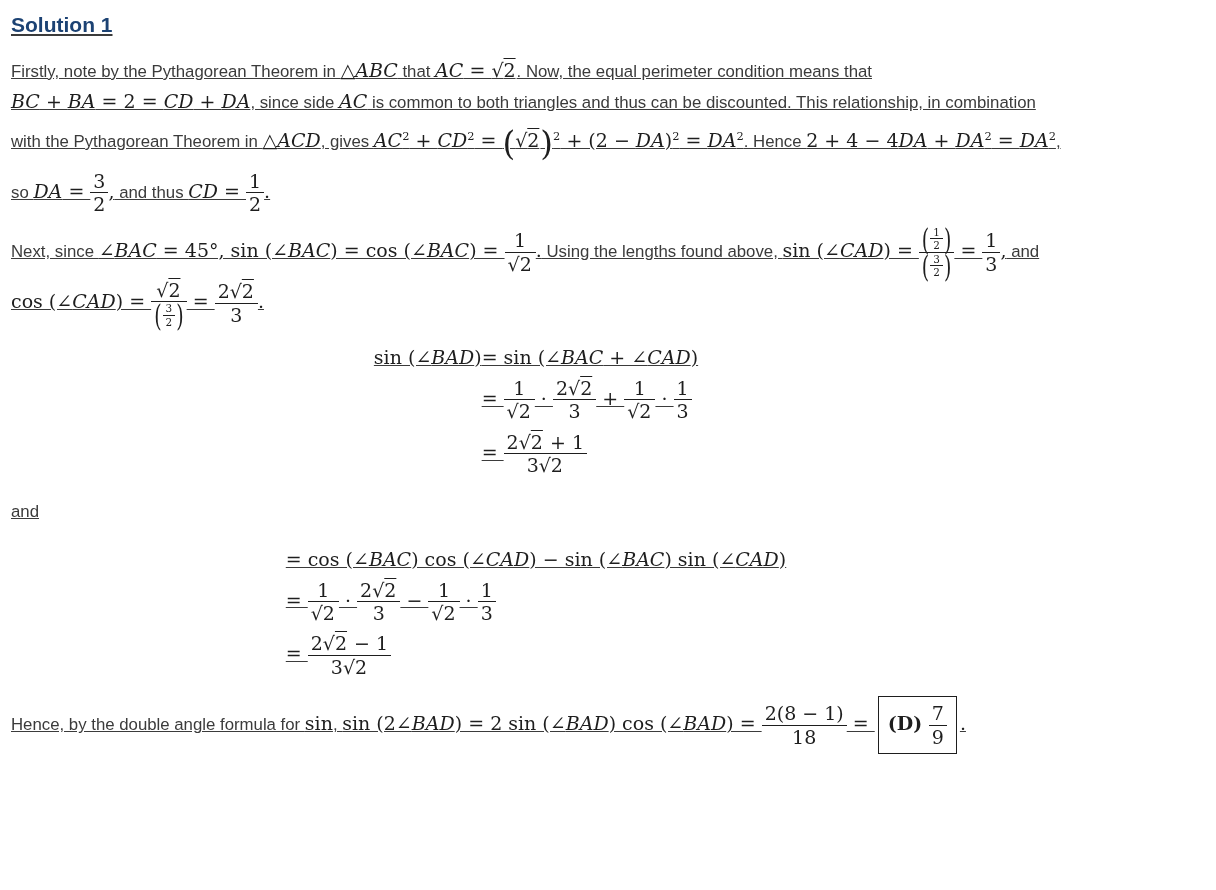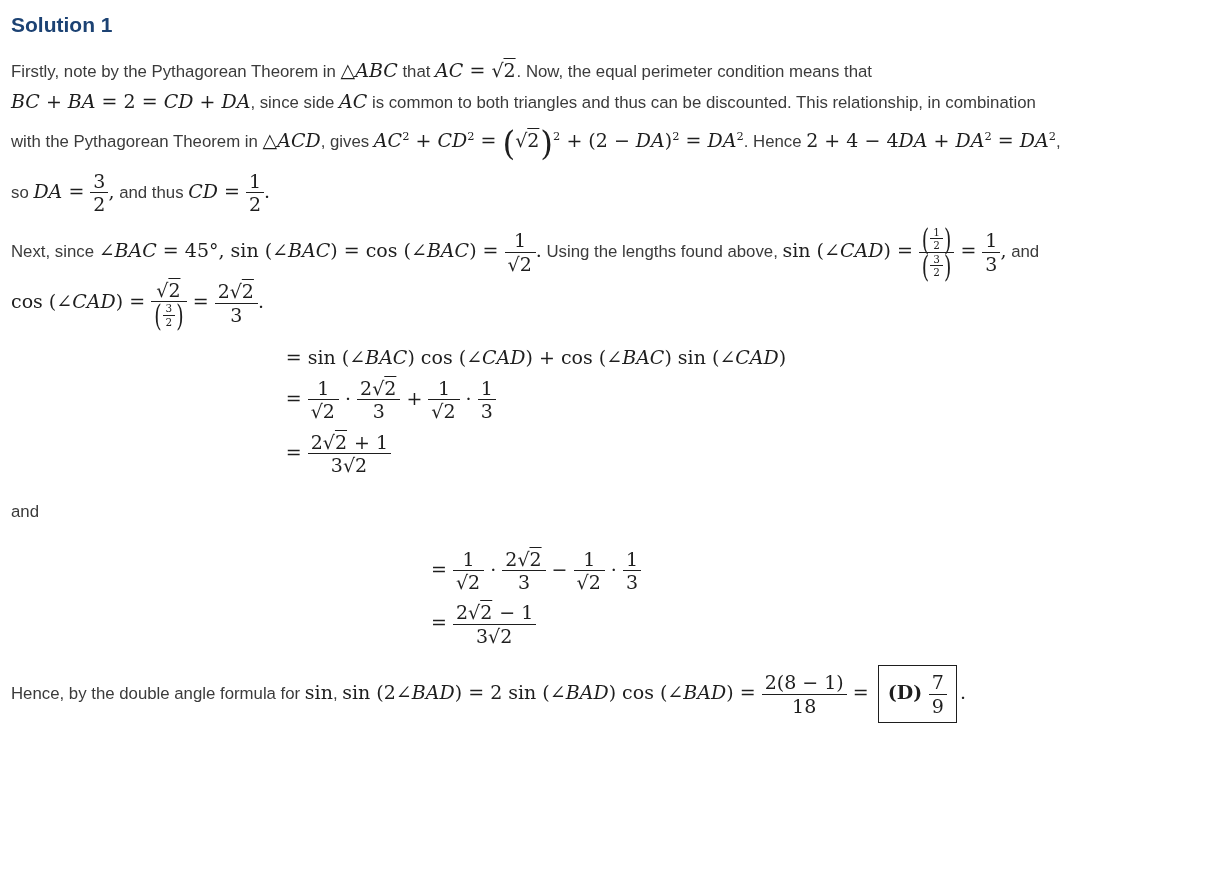--- a/index.html
+++ b/index.html
@@ -2,20 +2,21 @@
 <html style="--bg: #ffffff; --heading: #1c4273; --text: #3b3b3b; --math: #1e1e1e;"><head>
 <meta charset="utf-8">
 <style>
   html,body{margin:0;padding:0;background:#fff;}
   .page{
     width:1072px;min-height:890px;box-sizing:border-box;
     padding:10px 11px;overflow:hidden;
     background:var(--bg,#ffffff);
     color:var(--text,#3b3b3b);
     font-family:"Liberation Sans","DejaVu Sans",sans-serif;
+    text-decoration:underline;
   }
   .heading{
     font-size:21px;font-weight:700;margin:3px 0 18px 0;
     color:var(--heading,#1c4273);
   }
   .para{font-size:16.8px;line-height:1.6;margin:10px 0;}
   .para.connector{margin:18px 0;}
   .mg{white-space:nowrap;}
   .para .mg{font-size:19px;}
   .mr,.mi,.mb,.msup,.bigp,.rad,.sqrt,.frac,.pfrac{
@@ -48,36 +49,40 @@
 </head>
 <body>
 
 <div class="page">
   <h2 class="heading">Solution 1</h2>
   <div id="content">
       <div class="para"><span class="txt">Firstly, note by the Pythagorean Theorem in </span><span class="mg"><span class="mr">△</span><span class="mi">ABC</span></span><span class="txt"> that </span><span class="mg"><span class="mi">AC</span><span class="mr"> = </span><span class="sqrt"><span class="rad">√</span><span class="rc"><span class="mr">2</span></span></span></span><span class="txt">. Now, the equal perimeter condition means that </span><span class="mg"><span class="mi">BC</span><span class="mr"> + </span><span class="mi">BA</span><span class="mr"> = 2 = </span><span class="mi">CD</span><span class="mr"> + </span><span class="mi">DA</span></span><span class="txt">, since side </span><span class="mg"><span class="mi">AC</span></span><span class="txt"> is common to both triangles and thus can be discounted. This relationship, in combination with the Pythagorean Theorem in </span><span class="mg"><span class="mr">△</span><span class="mi">ACD</span></span><span class="txt">, gives </span><span class="mg"><span class="mi">AC</span><span class="msup">2</span><span class="mr"> + </span><span class="mi">CD</span><span class="msup">2</span><span class="mr"> = </span><span class="bigp">(</span><span class="sqrt"><span class="rad">√</span><span class="rc"><span class="mr">2</span></span></span><span class="bigp">)</span><span class="msup">2</span><span class="mr"> + (2 − </span><span class="mi">DA</span><span class="mr">)</span><span class="msup">2</span><span class="mr"> = </span><span class="mi">DA</span><span class="msup">2</span></span><span class="txt">. Hence </span><span class="mg"><span class="mr">2 + 4 − 4</span><span class="mi">DA</span><span class="mr"> + </span><span class="mi">DA</span><span class="msup">2</span><span class="mr"> = </span><span class="mi">DA</span><span class="msup">2</span></span><span class="txt">, so </span><span class="mg"><span class="mi">DA</span><span class="mr"> = </span><span class="frac"><span class="num"><span class="mr">3</span></span><span class="den"><span class="mr">2</span></span></span><span class="mr">,</span></span><span class="txt"> and thus </span><span class="mg"><span class="mi">CD</span><span class="mr"> = </span><span class="frac"><span class="num"><span class="mr">1</span></span><span class="den"><span class="mr">2</span></span></span><span class="mr">.</span></span></div>
       <div class="para"><span class="txt">Next, since </span><span class="mg"><span class="mr">∠</span><span class="mi">BAC</span><span class="mr"> = 45°, sin (∠</span><span class="mi">BAC</span><span class="mr">) = cos (∠</span><span class="mi">BAC</span><span class="mr">) = </span><span class="frac"><span class="num"><span class="mr">1</span></span><span class="den"><span class="sqrt"><span class="rad">√</span><span class="rc"><span class="mr">2</span></span></span></span></span><span class="mr">.</span></span><span class="txt"> Using the lengths found above, </span><span class="mg"><span class="mr">sin (∠</span><span class="mi">CAD</span><span class="mr">) = </span><span class="frac"><span class="num"><span class="pfrac"><span class="pp">(</span><span class="frac"><span class="num">1</span><span class="den">2</span></span><span class="pp">)</span></span></span><span class="den"><span class="pfrac"><span class="pp">(</span><span class="frac"><span class="num">3</span><span class="den">2</span></span><span class="pp">)</span></span></span></span><span class="mr"> = </span><span class="frac"><span class="num"><span class="mr">1</span></span><span class="den"><span class="mr">3</span></span></span><span class="mr">,</span></span><span class="txt"> and </span><span class="mg"><span class="mr">cos (∠</span><span class="mi">CAD</span><span class="mr">) = </span><span class="frac"><span class="num"><span class="sqrt"><span class="rad">√</span><span class="rc"><span class="mr">2</span></span></span></span><span class="den"><span class="pfrac"><span class="pp">(</span><span class="frac"><span class="num">3</span><span class="den">2</span></span><span class="pp">)</span></span></span></span><span class="mr"> = </span><span class="frac"><span class="num"><span class="mr">2</span><span class="sqrt"><span class="rad">√</span><span class="rc"><span class="mr">2</span></span></span></span><span class="den"><span class="mr">3</span></span></span><span class="mr">.</span></span></div>
       <div class="align">
         <div class="arow">
-          <div class="acell l"></div>
-          <div class="acell r"><span class="mr">= sin (∠</span><span class="mi">BAC</span><span class="mr">) cos (∠</span><span class="mi">CAD</span><span class="mr">) + cos (∠</span><span class="mi">BAC</span><span class="mr">) sin (∠</span><span class="mi">CAD</span><span class="mr">)</span></div>
+          <div class="acell l"><span class="mr">sin (∠</span><span class="mi">BAD</span><span class="mr">)</span></div>
+          <div class="acell r"><span class="mr">= sin (∠</span><span class="mi">BAC</span><span class="mr"> + ∠</span><span class="mi">CAD</span><span class="mr">)</span></div>
         </div>
         <div class="arow">
           <div class="acell l"></div>
           <div class="acell r"><span class="mr">= </span><span class="frac"><span class="num"><span class="mr">1</span></span><span class="den"><span class="sqrt"><span class="rad">√</span><span class="rc"><span class="mr">2</span></span></span></span></span><span class="mr"> · </span><span class="frac"><span class="num"><span class="mr">2</span><span class="sqrt"><span class="rad">√</span><span class="rc"><span class="mr">2</span></span></span></span><span class="den"><span class="mr">3</span></span></span><span class="mr"> + </span><span class="frac"><span class="num"><span class="mr">1</span></span><span class="den"><span class="sqrt"><span class="rad">√</span><span class="rc"><span class="mr">2</span></span></span></span></span><span class="mr"> · </span><span class="frac"><span class="num"><span class="mr">1</span></span><span class="den"><span class="mr">3</span></span></span></div>
         </div>
         <div class="arow">
           <div class="acell l"></div>
           <div class="acell r"><span class="mr">= </span><span class="frac"><span class="num"><span class="mr">2</span><span class="sqrt"><span class="rad">√</span><span class="rc"><span class="mr">2</span></span></span><span class="mr"> + 1</span></span><span class="den"><span class="mr">3</span><span class="sqrt"><span class="rad">√</span><span class="rc"><span class="mr">2</span></span></span></span></span></div>
         </div>
       </div>
       <div class="para connector"><span class="txt">and</span></div>
       <div class="align">
         <div class="arow">
           <div class="acell l"></div>
+          <div class="acell r"><span class="mr">= cos (∠</span><span class="mi">BAC</span><span class="mr">) cos (∠</span><span class="mi">CAD</span><span class="mr">) − sin (∠</span><span class="mi">BAC</span><span class="mr">) sin (∠</span><span class="mi">CAD</span><span class="mr">)</span></div>
+        </div>
+        <div class="arow">
+          <div class="acell l"></div>
           <div class="acell r"><span class="mr">= </span><span class="frac"><span class="num"><span class="mr">1</span></span><span class="den"><span class="sqrt"><span class="rad">√</span><span class="rc"><span class="mr">2</span></span></span></span></span><span class="mr"> · </span><span class="frac"><span class="num"><span class="mr">2</span><span class="sqrt"><span class="rad">√</span><span class="rc"><span class="mr">2</span></span></span></span><span class="den"><span class="mr">3</span></span></span><span class="mr"> − </span><span class="frac"><span class="num"><span class="mr">1</span></span><span class="den"><span class="sqrt"><span class="rad">√</span><span class="rc"><span class="mr">2</span></span></span></span></span><span class="mr"> · </span><span class="frac"><span class="num"><span class="mr">1</span></span><span class="den"><span class="mr">3</span></span></span></div>
         </div>
         <div class="arow">
           <div class="acell l"></div>
           <div class="acell r"><span class="mr">= </span><span class="frac"><span class="num"><span class="mr">2</span><span class="sqrt"><span class="rad">√</span><span class="rc"><span class="mr">2</span></span></span><span class="mr"> − 1</span></span><span class="den"><span class="mr">3</span><span class="sqrt"><span class="rad">√</span><span class="rc"><span class="mr">2</span></span></span></span></span></div>
         </div>
       </div>
       <div class="para"><span class="txt">Hence, by the double angle formula for </span><span class="mg"><span class="mr">sin</span></span><span class="txt">, </span><span class="mg"><span class="mr">sin (2∠</span><span class="mi">BAD</span><span class="mr">) = 2 sin (∠</span><span class="mi">BAD</span><span class="mr">) cos (∠</span><span class="mi">BAD</span><span class="mr">) = </span><span class="frac"><span class="num"><span class="mr">2(8 − 1)</span></span><span class="den"><span class="mr">18</span></span></span><span class="mr"> = </span><span class="ansbox"><span class="mb">(D) </span><span class="frac"><span class="num"><span class="mr">7</span></span><span class="den"><span class="mr">9</span></span></span></span><span class="mr">.</span></span></div>
     </div>
 </div>

